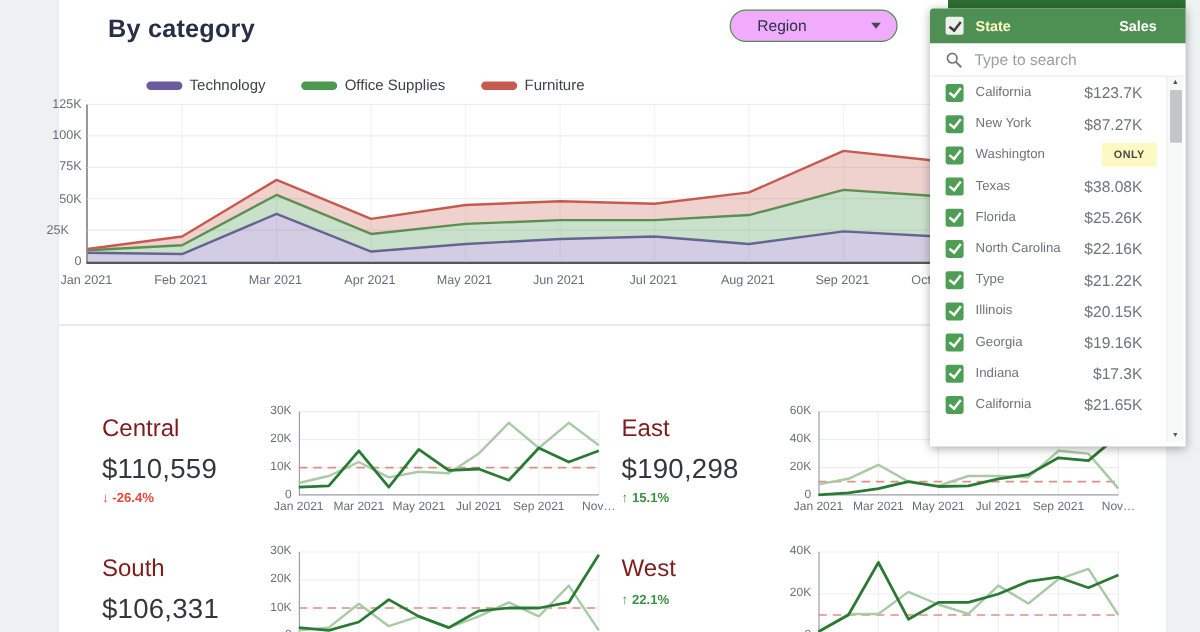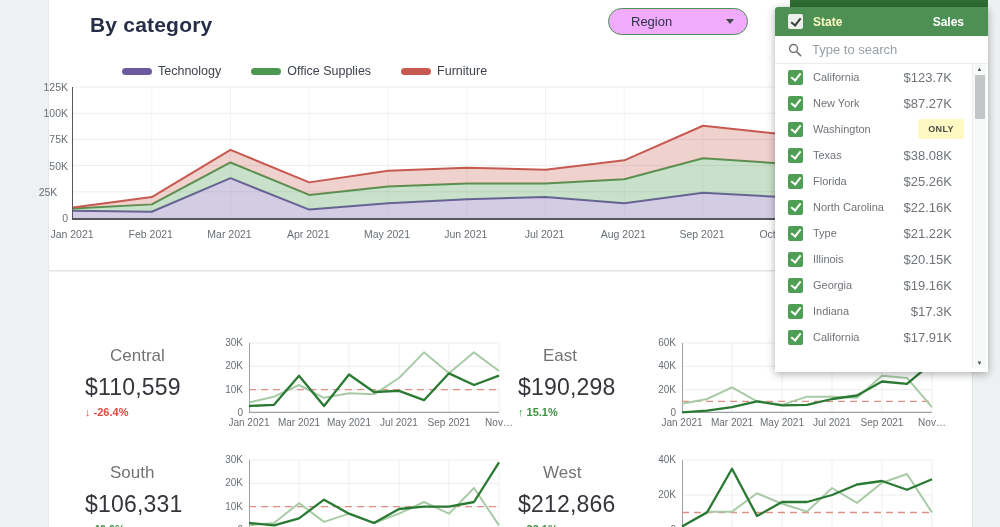--- a/index.html
+++ b/index.html
@@ -36,21 +36,21 @@
   .axis { position:absolute; background:#54575d; z-index:2; }
   #main-svg { position:absolute; left:73px; top:87px; z-index:2; overflow:visible; }
 
   
   .region-cell { position:absolute; display:flex; z-index:2; width:428px; }
   .pos-0 { left:85px; top:338px; }
   .pos-1 { left:518px; top:338px; }
   .pos-2 { left:85px; top:455px; }
   .pos-3 { left:518px; top:455px; }
   .region-info { width:128px; padding-top:8px; }
-  .region-name { font-size:17px; color:#737373; margin-bottom:8px;margin-left:25px; }
+  .region-name { font-size:20px; color:#7f1d1d; margin-bottom:8px; }
   .region-value { font-size:23px; color:#34363c; letter-spacing:.2px; }
   .region-delta { font-size:11px; margin-top:5px; font-weight:bold; }
   .delta-down { color:#e5483e; }
   .delta-up { color:#3e9142; }
   .mini-wrap { position:relative; flex:1; height:100px; }
   .mini-ylabel { position:absolute; width:30px; text-align:right; font-size:10px; color:#696e76; }
   .mini-svg { position:absolute; left:36px; top:5px; overflow:visible; }
   .mini-xlabel { position:absolute; top:79px; width:58px; margin-left:-29px; text-align:center; font-size:10px; color:#696e76; }
 
   
@@ -256,21 +256,20 @@
             <line x1="0" y1="69.4" x2="250" y2="69.4" stroke="#9aa0a4" stroke-width="1.2"></line>
             <line x1="0" y1="46.66666666666667" x2="250" y2="46.66666666666667" stroke="#dd8e85" stroke-width="1.3" stroke-dasharray="7 5"></line>
             <polyline points="0,65.33333333333333 25,63 50,43.166666666666664 75,61.833333333333336 100,53.66666666666667 125,63 150,53.66666666666667 175,42 200,53.66666666666667 225,28 250,65.33333333333333" fill="none" stroke="#a8cba6" stroke-width="2" stroke-linejoin="round"></polyline>
             <polyline points="0,63 25,65.33333333333333 50,58.333333333333336 75,39.666666666666664 100,53.66666666666667 125,63 150,49 175,46.66666666666667 200,46.66666666666667 225,42 250,2.3333333333333286" fill="none" stroke="#2a7a33" stroke-width="2.3" stroke-linejoin="round"></polyline>
           </svg>
         </div>
       </div>
       <div class="region-cell pos-3">
         <div class="region-info">
           <div class="region-name">West</div>
-          <div class="region-value">$212,866</div>
           <div class="region-delta delta-up"><span>↑ </span><span>22.1%</span></div>
         </div>
         <div class="mini-wrap">
           <div class="mini-ylabel" style="top: -1px;">40K</div>
           <div class="mini-ylabel" style="top: 34px;">20K</div>
           <div class="mini-ylabel" style="top: 69px;">0</div>
           <svg width="250" height="70" class="mini-svg">
             <line x1="0" y1="0" x2="250" y2="0" stroke="#ededed"></line>
             <line x1="0" y1="35" x2="250" y2="35" stroke="#ededed"></line>
             <line x1="50" y1="0" x2="50" y2="70" stroke="#efefef"></line>
@@ -350,21 +349,21 @@
           <span class="row-value">$19.16K</span>
         </div>
         <div class="p-row">
           <span class="checkbox cb-green"></span>
           <span class="row-label">Indiana</span>
           <span class="row-value">$17.3K</span>
         </div>
         <div class="p-row">
           <span class="checkbox cb-green"></span>
           <span class="row-label">California</span>
-          <span class="row-value">$17.91K</span>
+          <span class="row-value">$21.65K</span>
         </div>
       </div>
     <div class="scrollbar">
       <div class="scroll-arrow">▲</div>
       <div class="scroll-thumb"></div>
       <div class="scroll-arrow down">▼</div>
     </div>
   </aside>
 </div>
 

